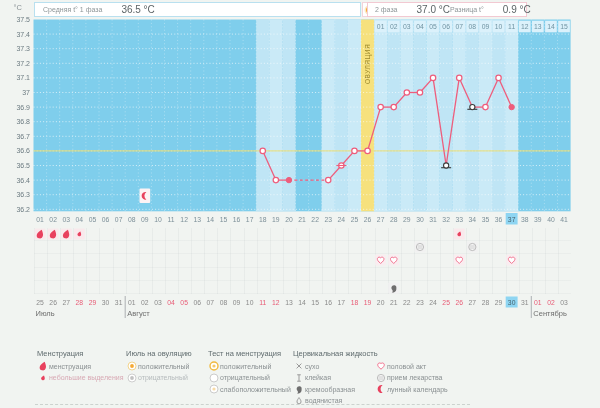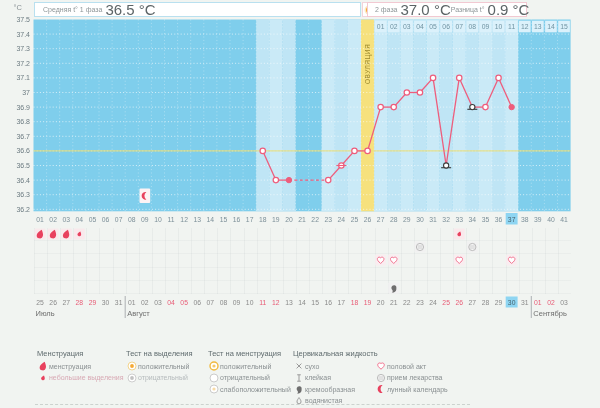--- a/index.html
+++ b/index.html
@@ -4,21 +4,21 @@
 <style>
   html,body{margin:0;padding:0;}
   body{width:600px;height:408px;background:#f1f4f1;font-family:"Liberation Sans",sans-serif;position:relative;overflow:hidden;}
   #app{position:absolute;inset:0;}
   
   .hbox{position:absolute;top:2px;height:15px;background:#fff;display:flex;align-items:center;box-sizing:border-box;}
   #phase1-box{left:34px;width:327px;border:1px solid #b9e0ef;padding-left:8px;}
   #ovu-dot-box{left:362px;width:13px;border:1px solid #f2d3da;justify-content:center;}
   #phase2-box{left:367px;width:160px;border:1px solid #f2c9d2;padding-left:7px;}
   .hlabel{font-size:7px;color:#8e9698;margin-right:3px;white-space:nowrap;}
-  .hvalue{font-size:15px;color:#5c6466;white-space:nowrap;}
+  .hvalue{font-size:10px;color:#5c6466;white-space:nowrap;margin-left:16px;}
   .gap{width:10px;}
   .dot{width:6px;height:6px;border-radius:50%;background:#f5a934;box-shadow:0 0 0 1.5px #fbe7c2;}
   #chart-svg{position:absolute;left:0;top:0;}
   
   #icon-grid{position:absolute;left:34px;top:228px;width:537px;height:66px;
      background:
        repeating-linear-gradient(90deg, rgba(150,160,165,.10) 0 1px, transparent 1px 13.1px),
        repeating-linear-gradient(0deg, rgba(150,160,165,.08) 0 1px, transparent 1px 13.2px);}
   
   #legend{position:absolute;left:0;top:349px;width:520px;height:74px;}
@@ -374,21 +374,21 @@
             <svg width="12" height="12" viewBox="0 0 12 12">
               <g transform="translate(6,6) scale(1)">
                 <path d="M.4 -2.6C1.1 -1.5 2 -.5 1.9 .7A1.9 1.9 0 0 1 -1.8 .8C-1.9 -.5 -.6 -1.5 .4 -2.6Z" fill="#e8415e" transform="rotate(14)"></path>
               </g>
             </svg>
           </span>
           <span class="llabel pinkmuted">небольшие выделения</span>
         </div>
       </div>
       <div class="lcol" style="left: 126px;">
-        <div class="ltitle">Тест на выделения</div>
+        <div class="ltitle">Июль на овуляцию</div>
         <div class="litem">
           <span class="licon">
             <svg width="12" height="12" viewBox="0 0 12 12">
               <g transform="translate(6,6) scale(1)">
                 <circle r="4" fill="#fff" stroke="#f3d48c" stroke-width="1"></circle>
                 <circle r="1.9" fill="#f5a934"></circle>
               </g>
             </svg>
           </span>
           <span class="llabel">положительный</span>

